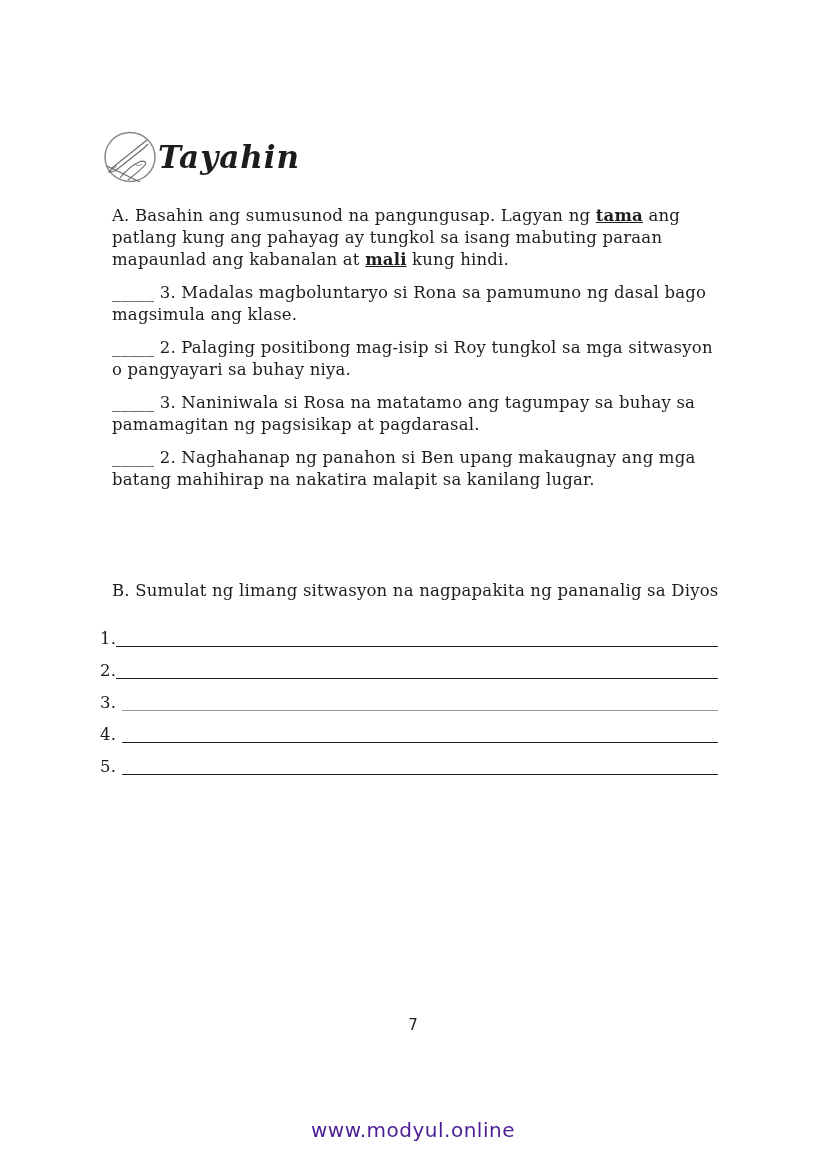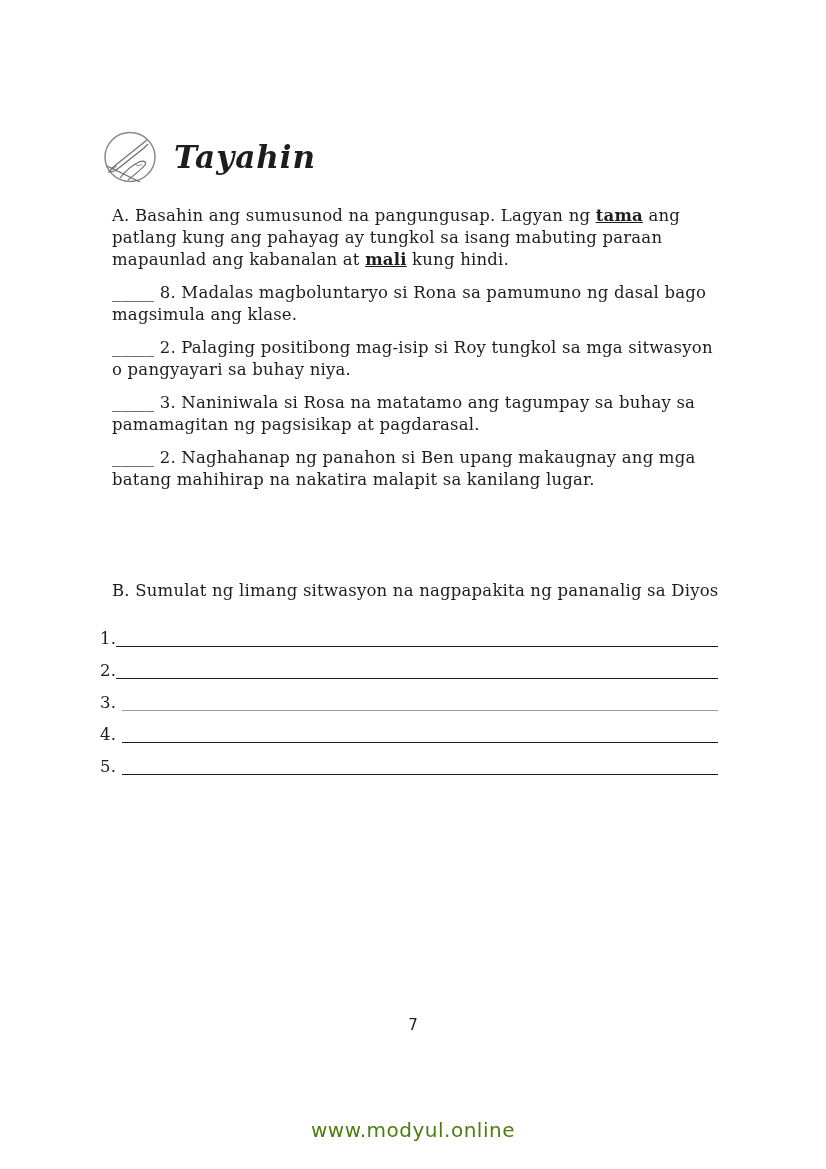--- a/index.html
+++ b/index.html
@@ -7,21 +7,21 @@
     position:relative;
     width:826px;height:1169px;
     background:#ffffff;
     font-family:"DejaVu Serif","Liberation Serif",serif;
     color:#1d1d1d;
     overflow:hidden;
   }
   
   .header{
     position:absolute;top:130px;left:102px;
-    display:flex;align-items:center;gap:16px;
+    display:flex;align-items:center;
   }
   .icon-wrap{width:56px;height:54px;flex:0 0 auto;}
   .title{
     font-size:31px;font-weight:bold;font-style:italic;
     letter-spacing:1px;
   }
   
   .section-a{
     position:absolute;top:205px;left:100px;width:628px;
     font-size:16.5px;line-height:22px;letter-spacing:0.2px;
@@ -49,21 +49,21 @@
   .page-number{
     position:absolute;top:1016px;left:0;width:100%;
     text-align:center;
     font-family:"DejaVu Sans","Liberation Sans",sans-serif;
     font-size:15px;color:#1d1d1d;
   }
   .watermark{
     position:absolute;top:1118px;left:0;width:100%;
     text-align:center;
     font-family:"DejaVu Sans","Liberation Sans",sans-serif;
-    font-size:20px;color:#4d7c0f;letter-spacing:0.5px;
+    font-size:20px;color:#4c1d95;letter-spacing:0.5px;
   }
 </style>
 </head>
 <body>
 
 <div class="page">
 
   <div class="header">
     <span class="icon-wrap">
       <svg width="56" height="54" viewBox="0 0 56 54" fill="none" xmlns="http://www.w3.org/2000/svg">
@@ -79,21 +79,21 @@
         <path d="M5 36 L38 52" stroke="#6f6f6f" stroke-width="1.2" fill="none"></path>
         <path d="M33 34 C35 36 38 36 40 34" stroke="#6f6f6f" stroke-width="0.9" fill="none"></path>
       </svg>
     </span>
     <span class="title">Tayahin</span>
   </div>
 
   <div class="section-a">
     <p><span>A. Basahin ang sumusunod na pangungusap. Lagyan ng </span><span class="em">tama</span><span> ang patlang kung ang pahayag ay tungkol sa isang mabuting paraan mapaunlad ang kabanalan at </span><span class="em">mali</span><span> kung hindi.</span></p>
 
-    <p><span>_____</span><span> 8. Madalas magboluntaryo si Rona sa pamumuno ng dasal bago magsimula ang klase.</span></p>
+    <p><span>_____</span><span> 3. Madalas magboluntaryo si Rona sa pamumuno ng dasal bago magsimula ang klase.</span></p>
     <p><span>_____</span><span> 2. Palaging positibong mag-isip si Roy tungkol sa mga sitwasyon o pangyayari sa buhay niya.</span></p>
     <p><span>_____</span><span> 3. Naniniwala si Rosa na matatamo ang tagumpay sa buhay sa pamamagitan ng pagsisikap at pagdarasal.</span></p>
     <p><span>_____</span><span> 2. Naghahanap ng panahon si Ben upang makaugnay ang mga batang mahihirap na nakatira malapit sa kanilang lugar.</span></p>
   </div>
 
   <div class="section-b">
     <p class="heading">B. Sumulat ng limang sitwasyon na nagpapakita ng pananalig sa Diyos</p>
     <div class="answer-rows">
       <div class="answer-row">
         <span class="num">1.</span>

